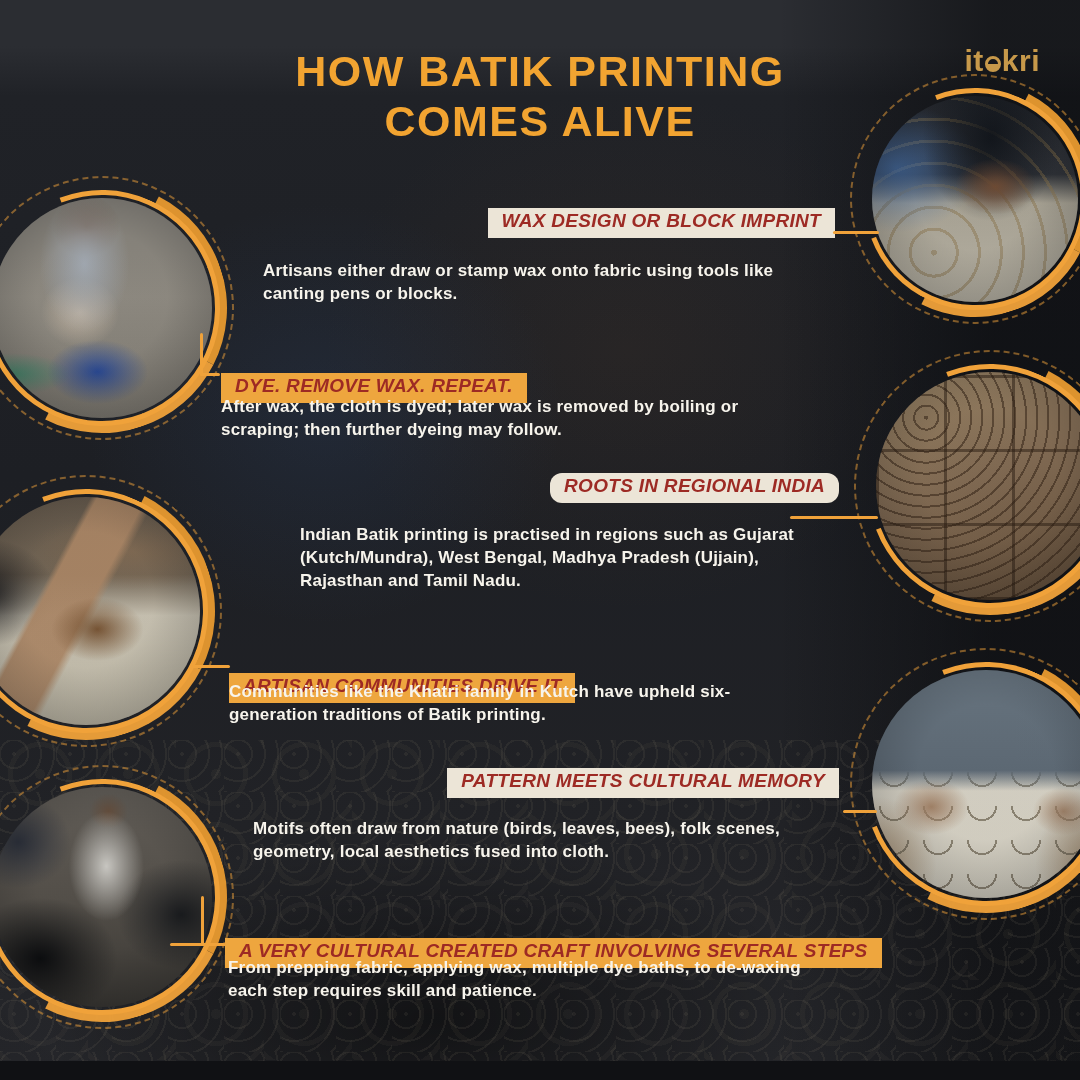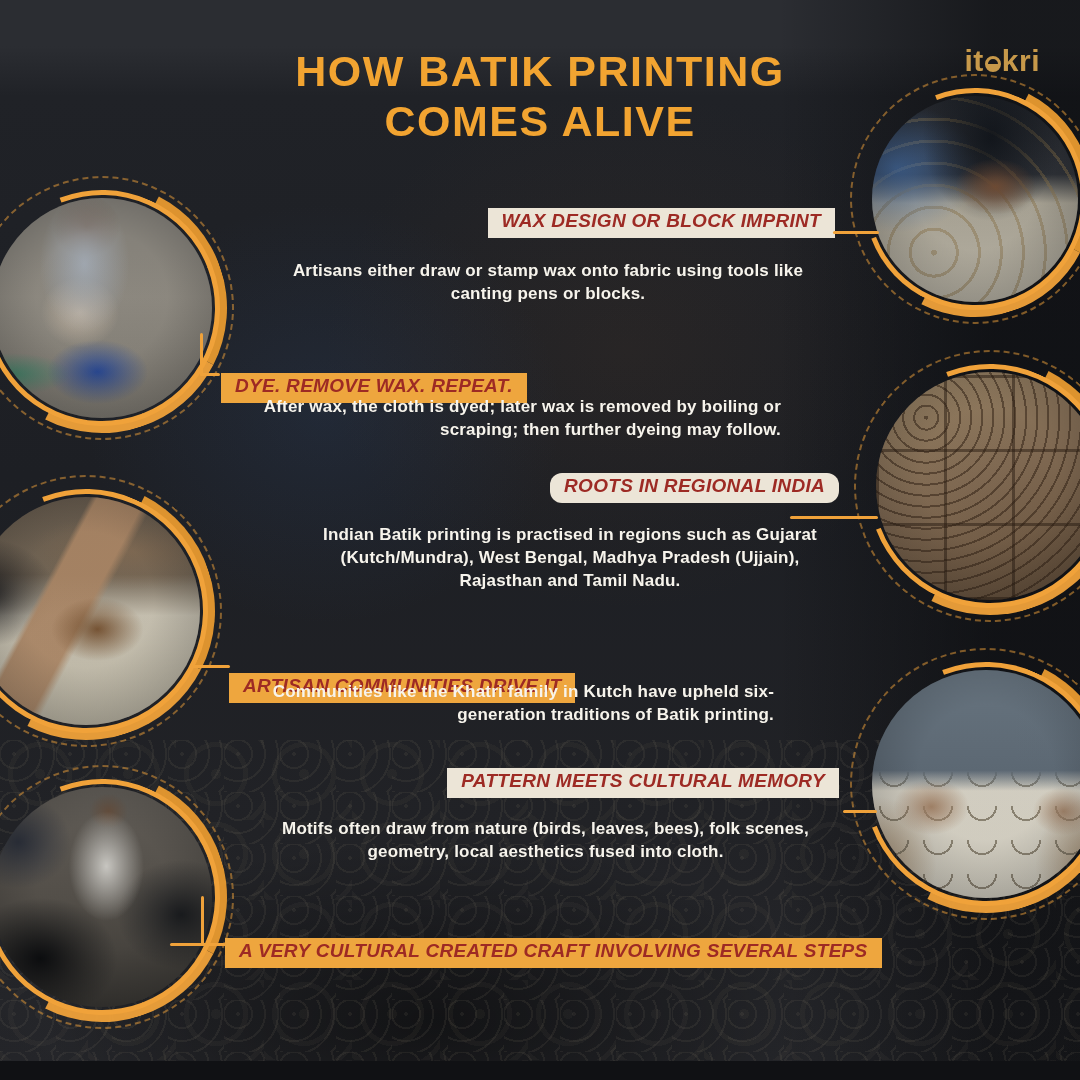--- a/index.html
+++ b/index.html
@@ -40,23 +40,22 @@
   
   .bar{
     position:absolute;z-index:3;padding:2px 14px 6px;white-space:nowrap;
     font-style:italic;font-weight:bold;font-size:19px;letter-spacing:.3px;color:#9D2A24;
   }
   .bar.cream{background:#ECE5D7;}
   .bar.gold{background:#EEA63E;margin-top:32px;}
   .body{
     position:absolute;z-index:3;color:#F7F4EC;font-weight:bold;font-size:17px;line-height:1.34;
     letter-spacing:.2px;
-    text-align:right;
-  }
-  .t-right{text-align:center;}
+  }
+  .t-right{text-align:left;}
   .s1-bar{right:245px;top:208px;}
   .s1-body{right:247px;top:260px;width:570px;}
   .s2-bar{left:221px;top:341px;}
   .s2-body{left:221px;top:396px;width:560px;}
   .s3-bar{right:241px;top:473px;border-radius:12px;}
   .s3-body{right:240px;top:524px;width:540px;}
   .s4-bar{left:229px;top:641px;}
   .s4-body{left:229px;top:681px;width:545px;}
   .s5-bar{right:241px;top:768px;margin-left:44px;}
   .s5-body{right:242px;top:818px;width:585px;}
@@ -200,13 +199,14 @@
   <div class="bar cream s3-bar">ROOTS IN REGIONAL INDIA</div>
   <div class="body t-right s3-body">Indian Batik printing is practised in regions such as Gujarat (Kutch/Mundra), West Bengal, Madhya Pradesh (Ujjain), Rajasthan and Tamil Nadu.</div>
 
   <div class="bar gold s4-bar">ARTISAN COMMUNITIES DRIVE IT</div>
   <div class="body s4-body">Communities like the Khatri family in Kutch have upheld six-generation traditions of Batik printing.</div>
 
   <div class="bar cream s5-bar">PATTERN MEETS CULTURAL MEMORY</div>
   <div class="body t-right s5-body">Motifs often draw from nature (birds, leaves, bees), folk scenes, geometry, local aesthetics fused into cloth.</div>
 
   <div class="bar gold s6-bar">A VERY CULTURAL CREATED CRAFT INVOLVING SEVERAL STEPS</div>
+  <div class="body s6-body">From prepping fabric, applying wax, multiple dye baths, to de-waxing each step requires skill and patience.</div>
 </div>
 
 </body></html>

